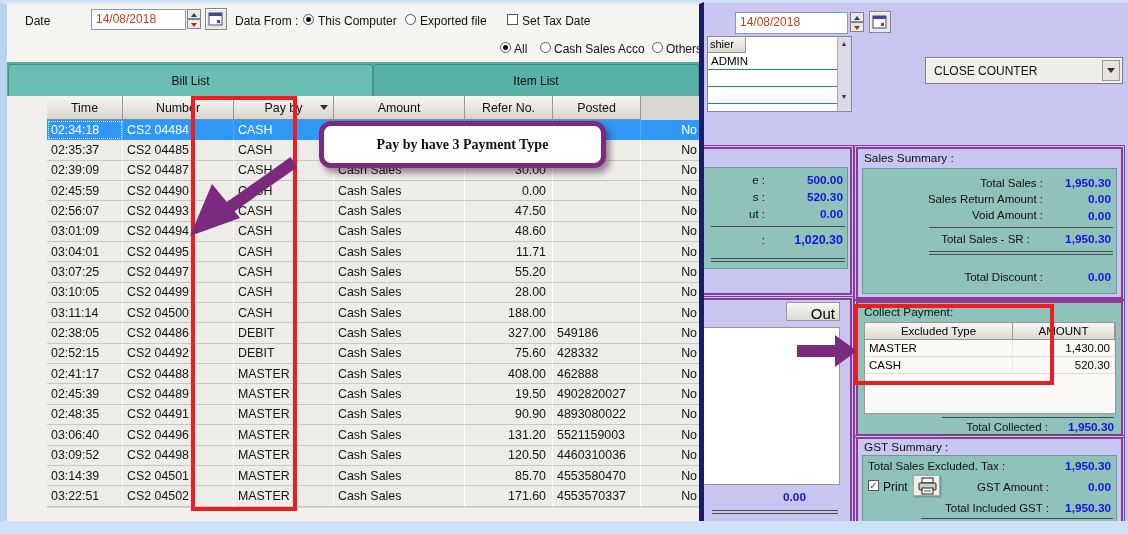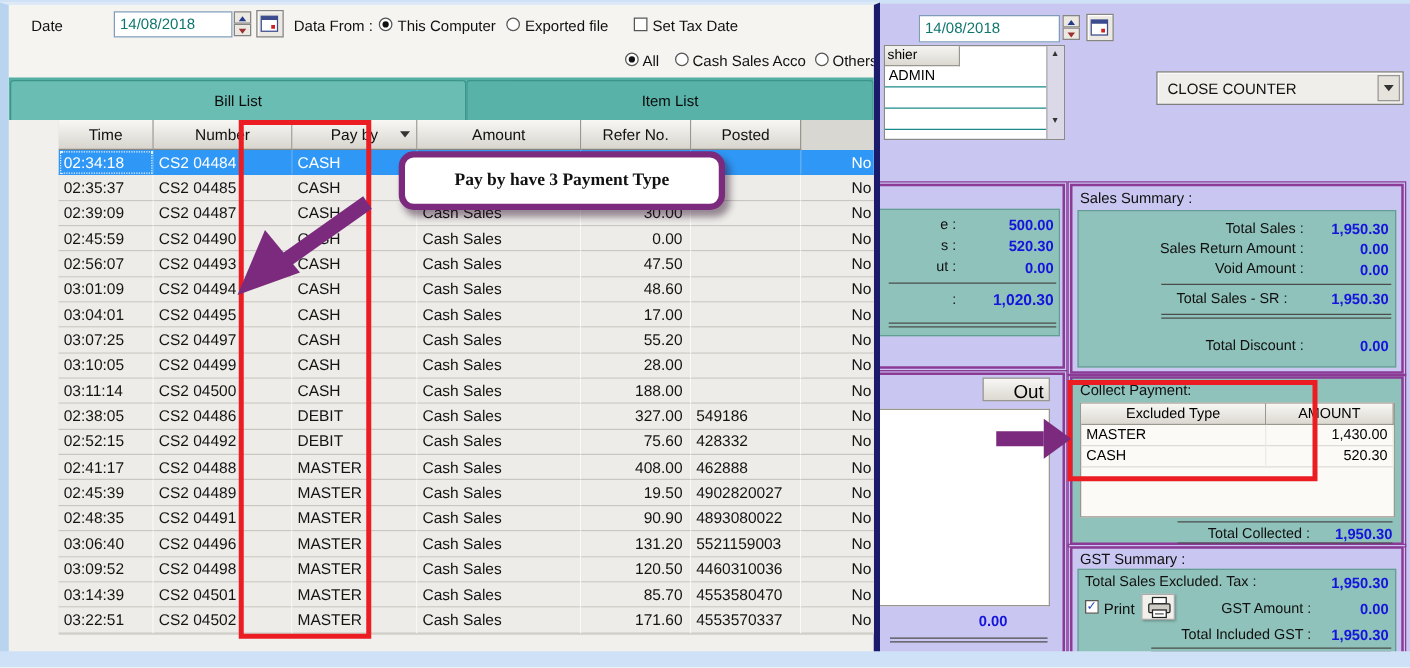--- a/index.html
+++ b/index.html
@@ -7,21 +7,21 @@
   #stage{position:relative;width:1128px;height:534px;background:#cfe1f6;overflow:hidden;}
 
   
   #left-window{position:absolute;left:0;top:2px;width:704px;height:521px;background:#f2f0ed;
     border-left:7px solid #b9d4ee;border-top:2px solid #dde9f7;border-right:5px solid #1a1c6b;
     box-sizing:border-box;z-index:2;overflow:hidden;}
   #right-window{position:absolute;left:704px;top:3px;width:424px;height:519px;background:#c9c6f1;z-index:1;overflow:hidden;}
   #bottom-strip{position:absolute;left:0;top:521px;width:1128px;height:13px;background:#cfe1f6;z-index:5;}
 
   .lbl{position:absolute;font-size:12px;color:#111;white-space:nowrap;}
-  .field{position:absolute;background:#fff;border:1px solid #7f9db9;font-size:12px;color:#0f766e;
+  .field{position:absolute;background:#fff;border:1px solid #7f9db9;font-size:12px;color:#c2410c;
     padding:2px 4px;box-sizing:border-box;white-space:nowrap;}
   .btn3d{position:absolute;background:#ece9e2;border:1px solid #858585;box-shadow:inset 1px 1px 0 #fff;box-sizing:border-box;}
   .radio{position:absolute;width:11px;height:11px;border-radius:50%;background:#fff;border:1px solid #555;box-sizing:border-box;}
   .radio.sel::after{content:"";position:absolute;left:2px;top:2px;width:5px;height:5px;border-radius:50%;background:#111;}
   .checkbox{position:absolute;width:11px;height:11px;background:#fff;border:1px solid #555;box-sizing:border-box;font-size:10px;line-height:10px;text-align:center;color:#2244bb;}
   .spinner{position:absolute;width:14px;height:20px;}
   .spinner .sbtn{position:absolute;left:0;width:14px;height:10px;background:#ece9e2;border:1px solid #858585;box-sizing:border-box;}
   .tri-up{position:absolute;left:3px;top:3px;width:0;height:0;border-left:3px solid transparent;border-right:3px solid transparent;border-bottom:4px solid #223a8c;}
   .tri-dn{position:absolute;left:3px;top:3px;width:0;height:0;border-left:3px solid transparent;border-right:3px solid transparent;border-top:4px solid #9c2f2f;}
 
@@ -53,21 +53,21 @@
   .ppanel{position:absolute;background:#c9c6f1;border:2px solid #8b3a96;outline:1px solid #8b3a96;outline-offset:1px;box-sizing:border-box;}
   .tealbox{position:absolute;background:#8fc2ba;border:1px solid #639d95;box-sizing:border-box;}
   .ptitle{position:absolute;font-size:11.8px;color:#101010;white-space:nowrap;}
   .rlbl{position:absolute;font-size:11.5px;color:#101010;text-align:right;white-space:nowrap;}
   .val{position:absolute;font-size:11.8px;font-weight:bold;color:#1414dd;text-align:right;white-space:nowrap;}
   .hline{position:absolute;height:1px;background:#4c4c4c;}
   .dline{position:absolute;height:4px;border-top:1px solid #4c4c4c;border-bottom:1px solid #4c4c4c;box-sizing:border-box;}
 
   
   #cashier-list{position:absolute;left:3px;top:33px;width:145px;height:76px;background:#fff;border:1px solid #8a8a8a;box-sizing:border-box;}
-  #cashier-header{position:absolute;left:0;top:0;width:60px;height:16px;background:linear-gradient(#f5f4f1,#dcd9d2);
+  #cashier-header{position:absolute;left:0;top:0;width:38px;height:16px;background:linear-gradient(#f5f4f1,#dcd9d2);
     border-right:1px solid #9a978f;border-bottom:1px solid #9a978f;font-size:11px;padding:1px 2px;box-sizing:border-box;}
   .clrow{position:absolute;left:0;width:130px;height:16px;border-bottom:1px solid #1d8a8a;font-size:11.5px;padding:1px 3px;box-sizing:border-box;}
   #cashier-scroll{position:absolute;right:0;top:0;width:13px;height:100%;background:#dbd8e8;border-left:1px solid #aaa;}
   .scr-arrow{position:absolute;left:1px;width:10px;font-size:7px;color:#333;text-align:center;}
 
   
   .combo{position:absolute;background:#f0eeea;border:1px solid #7f7f7f;box-shadow:inset 1px 1px 0 #fff;box-sizing:border-box;
     font-size:12px;color:#111;display:flex;align-items:center;padding-left:8px;}
   .combo-btn{position:absolute;right:2px;top:2px;bottom:2px;width:18px;background:#e6e3dd;border:1px solid #999;box-sizing:border-box;
     display:flex;align-items:center;justify-content:center;}
@@ -329,21 +329,21 @@
             <div class="bcell c3">Cash Sales</div>
             <div class="bcell c4">48.60</div>
             <div class="bcell c5"></div>
             <div class="bcell c6">No</div>
           </div>
           <div class="brow">
             <div class="bcell c0">03:04:01</div>
             <div class="bcell c1">CS2 04495</div>
             <div class="bcell c2">CASH</div>
             <div class="bcell c3">Cash Sales</div>
-            <div class="bcell c4">17.00</div>
+            <div class="bcell c4">11.71</div>
             <div class="bcell c5"></div>
             <div class="bcell c6">No</div>
           </div>
           <div class="brow">
             <div class="bcell c0">03:07:25</div>
             <div class="bcell c1">CS2 04497</div>
             <div class="bcell c2">CASH</div>
             <div class="bcell c3">Cash Sales</div>
             <div class="bcell c4">55.20</div>
             <div class="bcell c5"></div>
@@ -450,21 +450,21 @@
           </div>
         </div>
     </div>
   </div>
 
   <div id="bottom-strip"></div>
 
   <div class="redbox" style="left:191px;top:96px;width:106px;height:415px;"></div>
   <div class="redbox" style="left:854px;top:304px;width:200px;height:81px;"></div>
 
-  <div class="callout" style="left:319px;top:121px;width:261px;height:47px;text-align:center;align-items:center;">
+  <div class="callout" style="left:319px;top:121px;width:287px;height:47px;text-align:center;align-items:center;">
     <span>Pay by have 3 Payment Type</span>
   </div>
   <svg class="arrow-svg" style="left:182px;top:156px;" width="120" height="84">
     <line x1="112" y1="6" x2="44" y2="54" stroke="#7b2a7e" stroke-width="12"></line>
     <polygon points="8,80 58,62 30,28" fill="#7b2a7e"></polygon>
   </svg>
 
   <svg class="arrow-svg" style="left:795px;top:333px;" width="66" height="36">
     <rect x="2" y="12" width="38" height="12" fill="#7b2a7e"></rect>
     <polygon points="40,2 62,18 40,34" fill="#7b2a7e"></polygon>

